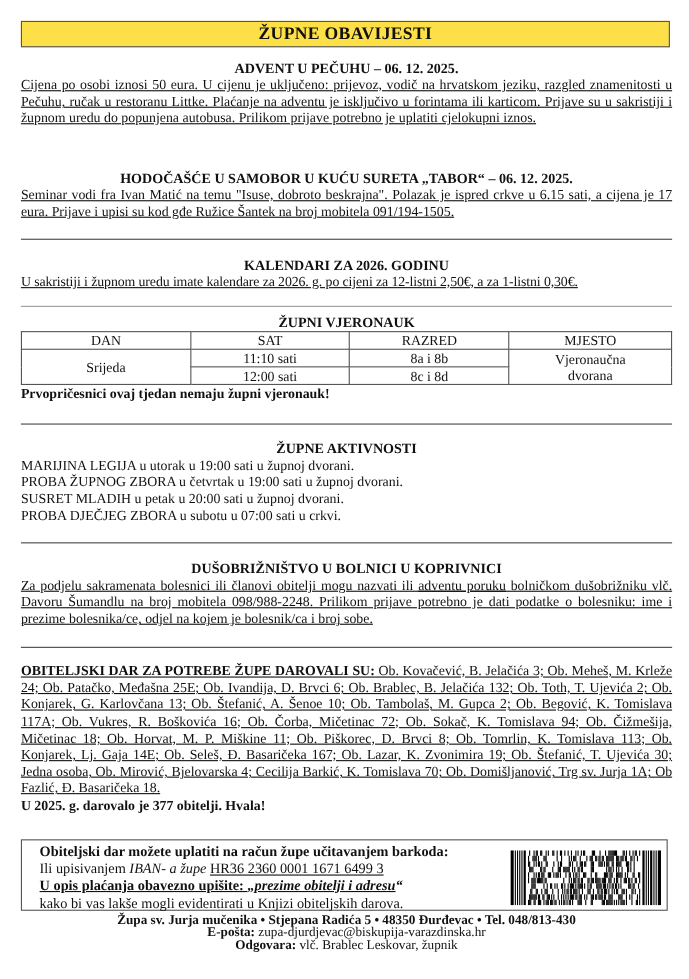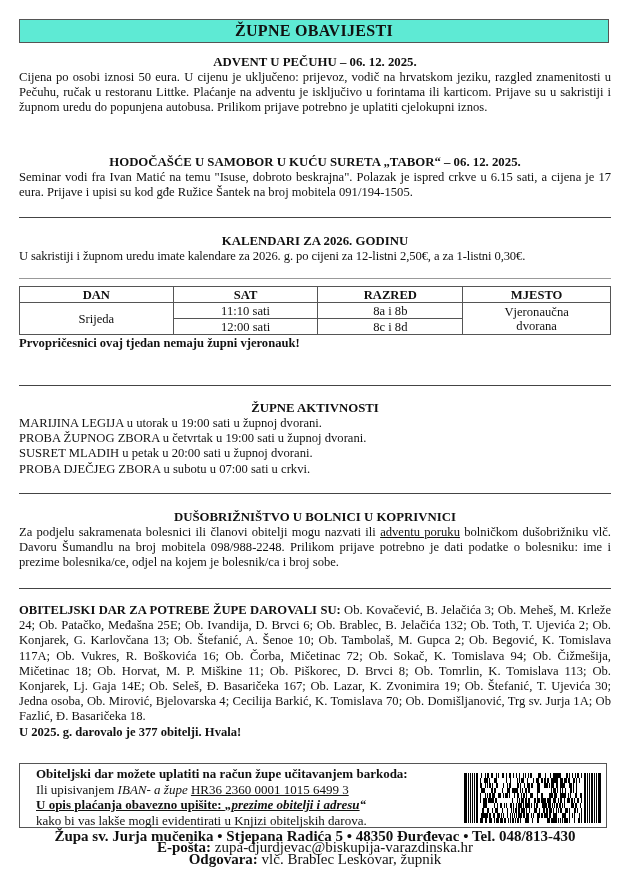--- a/index.html
+++ b/index.html
@@ -4,50 +4,50 @@
   <style>
     html, body { margin: 0; padding: 0; background: #ffffff; }
     body {
       width: 626px; height: 890px; position: relative; overflow: hidden;
       font-family: "Liberation Serif", "DejaVu Serif", serif;
       color: #111; font-size: 12.6px; line-height: 15.2px;
     }
     .page { position: absolute; left: 19px; top: 0; width: 592px; }
     .title-box {
       position: absolute; top: 19px; left: 0; width: 588px; height: 22px;
-      background: #5eead4; border: 1.5px solid #555;
+      background: #fde047; border: 1.5px solid #555;
       text-align: center; font-weight: bold; font-size: 16px; line-height: 22px;
       letter-spacing: 0.3px;
     }
     .sec { position: absolute; left: 0; width: 592px; }
     .h { text-align: center; font-weight: bold; font-size: 12.8px; line-height: 15px; }
-    .p { text-align: justify; }
+    .p { text-align: justify; text-decoration: underline; }
     .p.left { text-align: left; }
     .hr { position: absolute; left: 0; width: 592px; height: 0; border-top: 1px solid #444; }
     .hr.gray { border-top: 1.5px solid #999; }
     table.vj {
       width: 592px; border-collapse: collapse; font-size: 12.6px; line-height: 14px;
     }
     table.vj th, table.vj td { border: 1px solid #555; text-align: center; padding: 0; }
-    table.vj th { font-weight: bold; height: 15px; }
+    table.vj th { font-weight: normal; height: 15px; }
     table.vj td { height: 15px; }
     .bold { font-weight: bold; }
     .u { text-decoration: underline; }
     .i { font-style: italic; }
     .donor-box {
       position: absolute; left: 0; top: 763px; width: 586px; height: 63px;
       border: 1px solid #555;
     }
     .donor-text { position: absolute; left: 16px; top: 2px; width: 440px; font-size: 13px; line-height: 15.5px; }
     .barcode {
       position: absolute; left: 444px; top: 9px; width: 137px; height: 50px;
     }
     .footer {
       position: absolute; left: 0; top: 831px; width: 592px; text-align: center;
-      font-size: 15px; line-height: 11.4px;
+      font-size: 12px; line-height: 11.4px;
     }
   </style>
 </head>
 <body>
 
 <div class="page">
 
   <div class="title-box">ŽUPNE OBAVIJESTI</div>
 
   <div class="sec" style="top:55px;">
@@ -63,20 +63,21 @@
   <div class="hr" style="top:217px;"></div>
 
   <div class="sec" style="top:234px;">
     <div class="h">KALENDARI ZA 2026. GODINU</div>
     <div class="p left" style="white-space:nowrap;letter-spacing:-0.1px;">U sakristiji i župnom uredu imate kalendare za 2026. g. po cijeni za 12-listni 2,50€, a za 1-listni 0,30€.</div>
   </div>
 
   <div class="hr gray" style="top:278px;"></div>
 
   <div class="sec" style="top:286px;">
+    <div class="h">ŽUPNI VJERONAUK</div>
     <table class="vj">
       <colgroup>
           <col style="width:26%">
           <col style="width:24.5%">
           <col style="width:24.5%">
           <col style="width:25%">
         </colgroup>
       <tbody>
           <tr>
         <th>DAN</th>
@@ -122,21 +123,21 @@
   <div class="hr" style="top:588px;"></div>
 
   <div class="sec" style="top:603px;">
     <div class="p"><span class="bold">OBITELJSKI DAR ZA POTREBE ŽUPE DAROVALI SU:</span><span> Ob. Kovačević, B. Jelačića 3; Ob. Meheš, M. Krleže 24; Ob. Patačko, Međašna 25E; Ob. Ivandija, D. Brvci 6; Ob. Brablec, B. Jelačića 132; Ob. Toth, T. Ujevića 2; Ob. Konjarek, G. Karlovčana 13; Ob. Štefanić, A. Šenoe 10; Ob. Tambolaš, M. Gupca 2; Ob. Begović, K. Tomislava 117A; Ob. Vukres, R. Boškovića 16; Ob. Čorba, Mičetinac 72; Ob. Sokač, K. Tomislava 94; Ob. Čižmešija, Mičetinac 18; Ob. Horvat, M. P. Miškine 11; Ob. Piškorec, D. Brvci 8; Ob. Tomrlin, K. Tomislava 113; Ob. Konjarek, Lj. Gaja 14E; Ob. Seleš, Đ. Basaričeka 167; Ob. Lazar, K. Zvonimira 19; Ob. Štefanić, T. Ujevića 30; Jedna osoba, Ob. Mirović, Bjelovarska 4; Cecilija Barkić, K. Tomislava 70; Ob. Domišljanović, Trg sv. Jurja 1A; Ob Fazlić, Đ. Basaričeka 18.</span></div>
     <div class="bold">U 2025. g. darovalo je 377 obitelji. Hvala!</div>
   </div>
 
   <div class="donor-box">
     <div class="donor-text">
       <div class="bold">Obiteljski dar možete uplatiti na račun župe učitavanjem barkoda:</div>
-      <div><span>Ili upisivanjem </span><span class="i">IBAN- a župe </span><span class="u">HR36 2360 0001 1015 6499 3</span></div>
+      <div><span>Ili upisivanjem </span><span class="i">IBAN- a župe </span><span class="u">HR36 2360 0001 1671 6499 3</span></div>
       <div class="bold"><span class="u">U opis plaćanja obavezno upišite: </span><span class="u i">„prezime obitelji i adresu</span><span class="i">“</span></div>
       <div>kako bi vas lakše mogli evidentirati u Knjizi obiteljskih darova.</div>
     </div>
     <svg class="barcode" id="barcode" viewBox="0 0 137 50">
         <rect x="0" y="0" width="3" height="50" fill="#000"></rect>
         <rect x="4" y="0" width="1" height="50" fill="#000"></rect>
         <rect x="6" y="0" width="1" height="50" fill="#000"></rect>
         <rect x="8" y="0" width="1" height="50" fill="#000"></rect>
         <rect x="10" y="0" width="1" height="50" fill="#000"></rect>
         <rect x="12" y="0" width="2" height="50" fill="#000"></rect>

